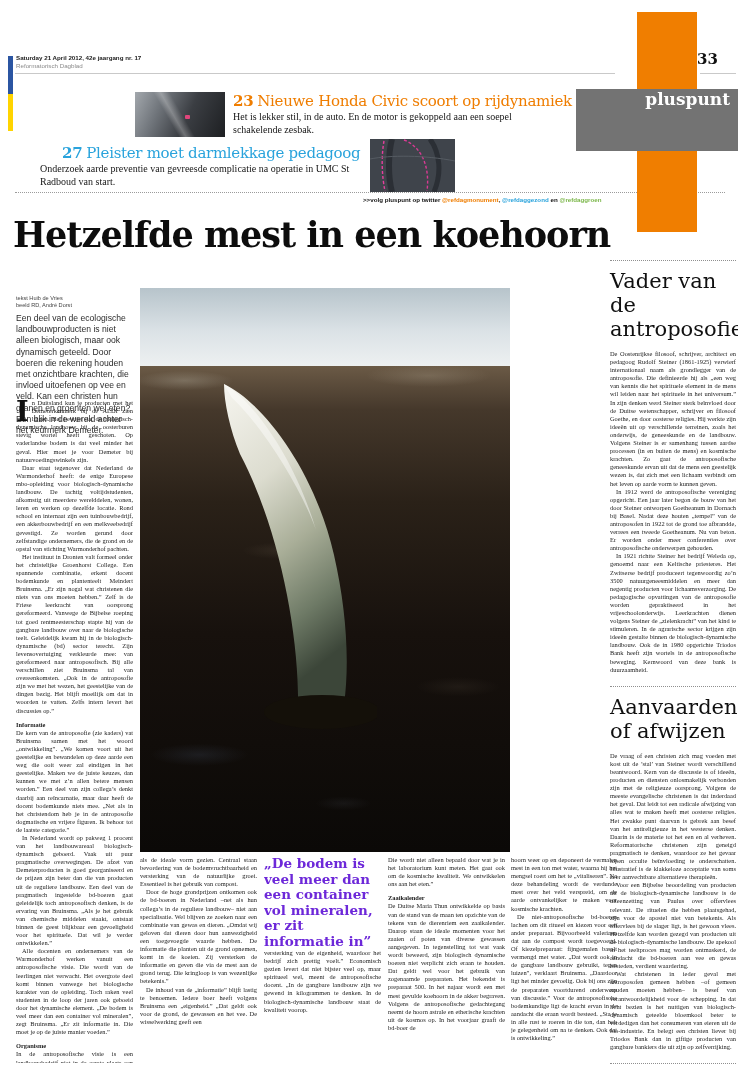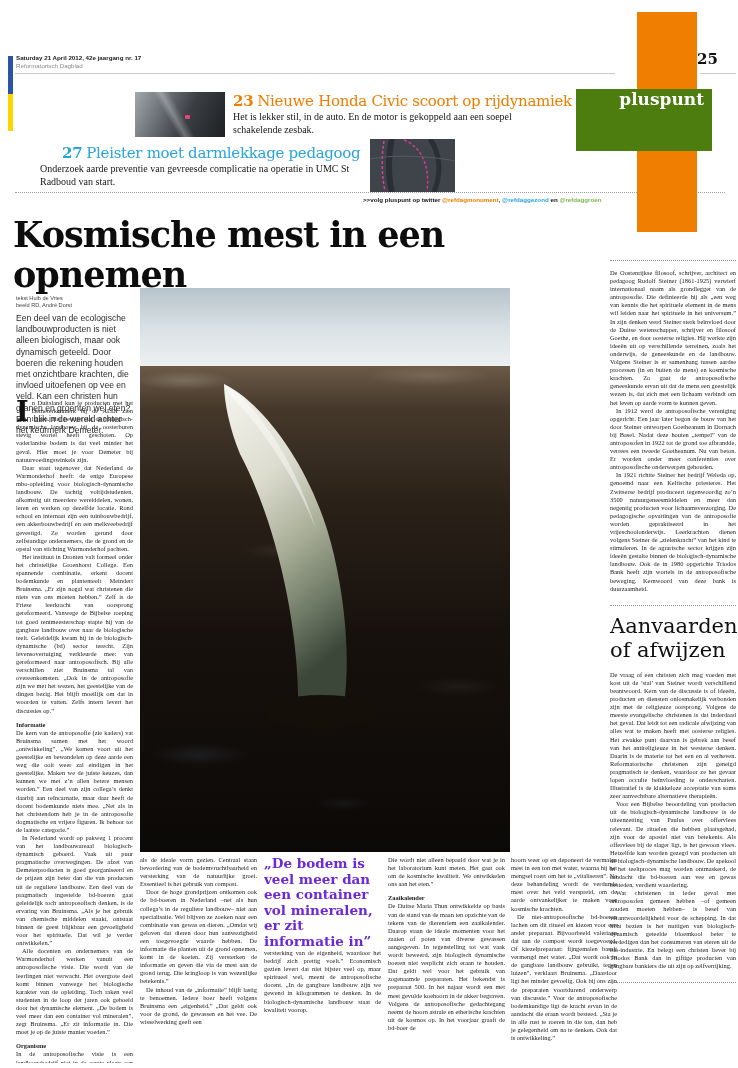--- a/index.html
+++ b/index.html
@@ -8,21 +8,21 @@
   
   .edgebar{position:absolute;width:5px;}
   .edgebar.blue{left:8px;top:56px;height:38px;background:#2b55a2;}
   .edgebar.yellow{left:8px;top:94px;height:37px;background:#ffd400;}
   .hdr-date{position:absolute;left:16px;top:54px;font:bold 6.2px "Liberation Sans",sans-serif;color:#222;}
   .hdr-paper{position:absolute;left:16px;top:62px;font:6.2px "Liberation Sans",sans-serif;color:#8a8a8a;}
   .hdr-rule{position:absolute;top:73px;height:1px;background:#c9c9c9;}
   .pagenum{position:absolute;left:697px;top:50px;font:bold 15px "DejaVu Serif",serif;color:#111;}
   
   .plus-v{position:absolute;left:637px;top:12px;width:60px;height:220px;background:#f07e00;z-index:5;}
-  .plus-h{position:absolute;left:576px;top:89px;width:136px;height:62px;background:#4d7c0f;z-index:5;}
+  .plus-h{position:absolute;left:576px;top:89px;width:162px;height:62px;background:#737373;z-index:5;}
   .plus-label{position:absolute;right:8px;top:0;height:62px;line-height:62px;
               font:bold 17px "DejaVu Serif",serif;color:#ffffff;}
   
   .thumb-car{position:absolute;left:135px;top:92px;width:90px;height:45px;
      background:
        linear-gradient(60deg,transparent 38%,rgba(255,255,255,.28) 44%,transparent 52%),
        linear-gradient(115deg,#a3a8ad 0%,#70757b 28%,#3b3e43 58%,#1d1f22 100%);}
   .thumb-car::after{content:"";position:absolute;left:55%;top:52%;width:5px;height:4px;background:#e0457b;border-radius:1px;}
   .teaser-title{position:absolute;font:15px "DejaVu Serif",serif;letter-spacing:-.3px;white-space:nowrap;text-align:center;}
   .teaser-title .num{font-weight:bold;margin-right:4px;}
@@ -82,21 +82,21 @@
 <body>
 
 <div class="page">
 
   <div class="edgebar blue"></div>
   <div class="edgebar yellow"></div>
   <div class="hdr-date">Saturday 21 April 2012, 42e jaargang nr. 17</div>
   <div class="hdr-paper">Reformatorisch Dagblad</div>
   <div class="hdr-rule" style="left:15px;width:600px;"></div>
   <div class="hdr-rule" style="left:700px;width:36px;"></div>
-  <div class="pagenum">25</div>
+  <div class="pagenum">33</div>
 
   <div class="plus-v"></div>
   <div class="plus-h">
     <span class="plus-label">pluspunt</span>
   </div>
 
   <div class="thumb-car"></div>
   <div class="teaser-title t1">
     <span class="num">23</span><span>Nieuwe Honda Civic scoort op rijdynamiek</span>
   </div>
@@ -115,21 +115,21 @@
       <path d="M34,1 C52,8 60,28 57,52" stroke="#d73a93" stroke-width="1.4" stroke-dasharray="3,2" fill="none"></path>
       <path d="M0,20 C20,16 55,16 85,22" stroke="#565c63" stroke-width="1" fill="none"></path>
     </svg>
   </div>
 
   <div class="dotrule"></div>
   <div class="twitter">
     <span>&gt;&gt;volg pluspunt op twitter </span><span class="tw-h1">@refdagmonument</span><span>, </span><span class="tw-h2">@refdaggezond</span><span> en </span><span class="tw-h3">@refdaggroen</span>
   </div>
 
-  <h1 class="headline" style="margin:0;">Kosmische mest in een opnemen</h1>
+  <h1 class="headline" style="margin:0;">Hetzelfde mest in een koehoorn</h1>
   <div class="credits">
     <div>tekst Huib de Vries</div>
     <div>beeld RD, André Dorst</div>
   </div>
   <div class="intro">Een deel van de ecologische landbouwproducten is niet alleen biologisch, maar ook dynamisch geteeld. Door boeren die rekening houden met onzichtbare krachten, die invloed uitoefenen op vee en veld. Kan een christen hun granen en groenten wel eten? Een blik in de wereld achter het keurmerk Demeter.</div>
 
   <div class="photo">
     <div class="sky"></div>
     <div class="soil"></div>
     <svg class="horn" width="175" height="360" viewBox="0 0 175 360">
@@ -177,20 +177,21 @@
     <p>De Duitse Maria Thun ontwikkelde op basis van de stand van de maan ten opzichte van de tekens van de dierenriem een zaaikalender. Daarop staan de ideale momenten voor het zaaien of poten van diverse gewassen aangegeven. In tegenstelling tot wat vaak wordt beweerd, zijn biologisch dynamische boeren niet verplicht zich eraan te houden. Dat geldt wel voor het gebruik van zogenaamde preparaten. Het bekendst is preparaat 500. In het najaar wordt een met mest gevulde koehoorn in de akker begraven. Volgens de antroposofische gedachtegang neemt de hoorn astrale en etherische krachten uit de kosmos op. In het voorjaar graaft de bd-boer de</p>
   </div>
 
   <div class="col c5">
     <p>hoorn weer op en deponeert de vermalen mest in een ton met water, waarna hij het mengsel roert om het te „vitaliseren”. Na deze behandeling wordt de verdunde mest over het veld verspreid, om de aarde ontvankelijker te maken voor kosmische krachten.</p>
     <p class="ind">De niet-antroposofische bd-boeren lachen om dit ritueel en kiezen voor een ander preparaat. Bijvoorbeeld valeriaan dat aan de compost wordt toegevoegd. Of kiezelpreparaat: fijngemalen basalt vermengd met water. „Dat wordt ook in de gangbare landbouw gebruikt, tegen luizen”, verklaart Bruinsma. „Daardoor ligt het minder gevoelig. Ook bij ons zijn de preparaten voortdurend onderwerp van discussie.” Voor de antroposofische bodemkundige ligt de kracht ervan in de aandacht die eraan wordt besteed. „Sta je in alle rust te roeren in die ton, dan heb je gelegenheid om na te denken. Ook dat is ontwikkeling.”</p>
   </div>
 
   <div class="sidebar">
     <div class="sb-rule"></div>
+    <h2 class="sb-title">Vader van de antroposofie</h2>
     <div class="sb-body">
       <p>De Oostenrijkse filosoof, schrijver, architect en pedagoog Rudolf Steiner (1861-1925) verwierf internationaal naam als grondlegger van de antroposofie. Die definieerde hij als „een weg van kennis die het spirituele element in de mens wil leiden naar het spirituele in het universum.” In zijn denken werd Steiner sterk beïnvloed door de Duitse wetenschapper, schrijver en filosoof Goethe, en door oosterse religies. Hij werkte zijn ideeën uit op verschillende terreinen, zoals het onderwijs, de geneeskunde en de landbouw. Volgens Steiner is er samenhang tussen aardse processen (in en buiten de mens) en kosmische krachten. Zo gaat de antroposofische geneeskunde ervan uit dat de mens een geestelijk wezen is, dat zich met een lichaam verbindt om het leven op aarde vorm te kunnen geven.</p>
       <p class="ind">In 1912 werd de antroposofische vereniging opgericht. Een jaar later begon de bouw van het door Steiner ontworpen Goetheanum in Dornach bij Basel. Nadat deze houten „tempel” van de antroposofen in 1922 tot de grond toe afbrandde, verrees een tweede Goetheanum. Nu van beton. Er worden onder meer conferenties over antroposofische onderwerpen gehouden.</p>
       <p class="ind">In 1921 richtte Steiner het bedrijf Weleda op, genoemd naar een Keltische priesteres. Het Zwitserse bedrijf produceert tegenwoordig zo’n 3500 natuurgeneesmiddelen en meer dan negentig producten voor lichaamsverzorging. De pedagogische opvattingen van de antroposofie worden gepraktiseerd in het vrijeschoolonderwijs. Leerkrachten dienen volgens Steiner de „zielenkracht” van het kind te stimuleren. In de agrarische sector krijgen zijn ideeën gestalte binnen de biologisch-dynamische landbouw. Ook de in 1980 opgerichte Triodos Bank heeft zijn wortels in de antroposofische beweging. Kernwoord van deze bank is duurzaamheid.</p>
     </div>
     <div class="sb-rule mid"></div>
     <h2 class="sb-title">Aanvaarden of afwijzen</h2>
     <div class="sb-body">
       <p>De vraag of een christen zich mag voeden met kost uit de ’stal’ van Steiner wordt verschillend beantwoord. Kern van de discussie is of ideeën, producten en diensten onlosmakelijk verbonden zijn met de religieuze oorsprong. Volgens de meeste evangelische christenen is dat inderdaad het geval. Dat leidt tot een radicale afwijzing van alles wat te maken heeft met oosterse religies. Het zwakke punt daarvan is gebrek aan besef van het antireligieuze in het westerse denken. Daarin is de materie tot het een en al verheven. Reformatorische christenen zijn geneigd pragmatisch te denken, waardoor ze het gevaar lopen occulte beïnvloeding te onderschatten. Illustratief is de klakkeloze acceptatie van soms zeer aanvechtbare alternatieve therapieën.</p>
       <p class="ind">Voor een Bijbelse beoordeling van producten uit de biologisch-dynamische landbouw is de uiteenzetting van Paulus over offervlees relevant. De rituelen die hebben plaatsgehad, zijn voor de apostel niet van betekenis. Als offervlees bij de slager ligt, is het gewoon vlees. Hetzelfde kan worden gezegd van producten uit de biologisch-dynamische landbouw. De apekool in het teeltproces mag worden ontmaskerd, de aandacht die bd-boeren aan vee en gewas besteden, verdient waardering.</p>

